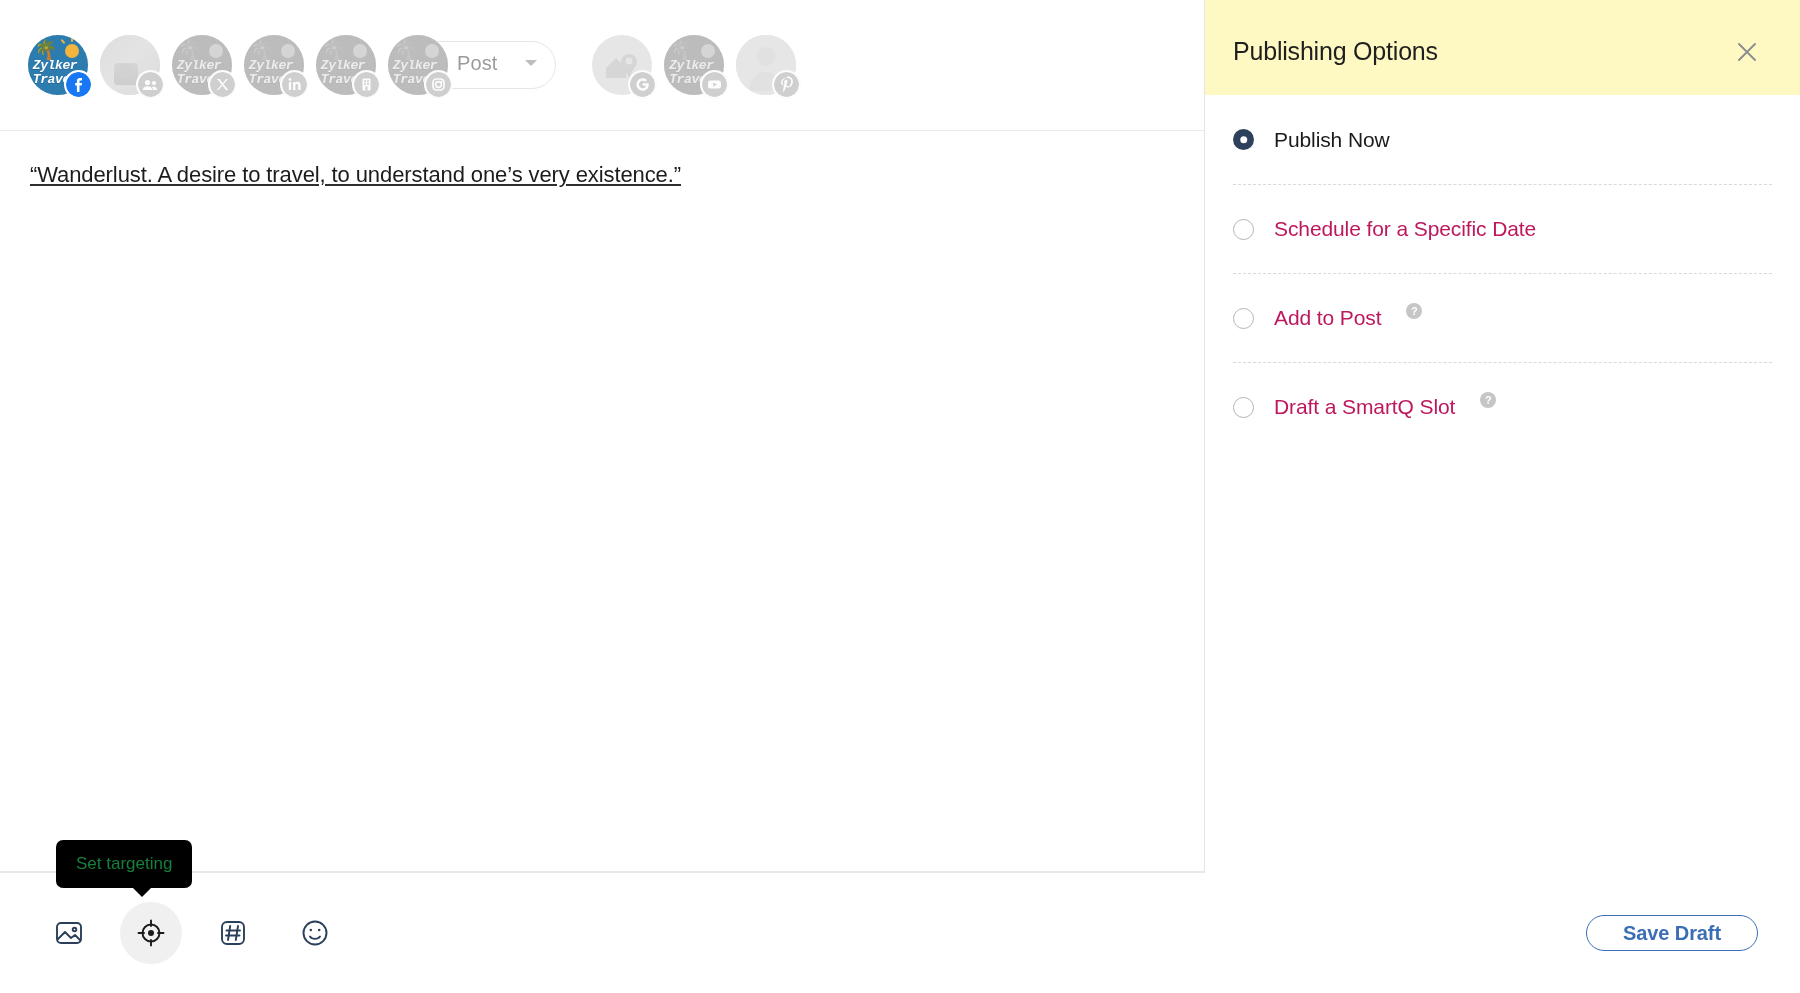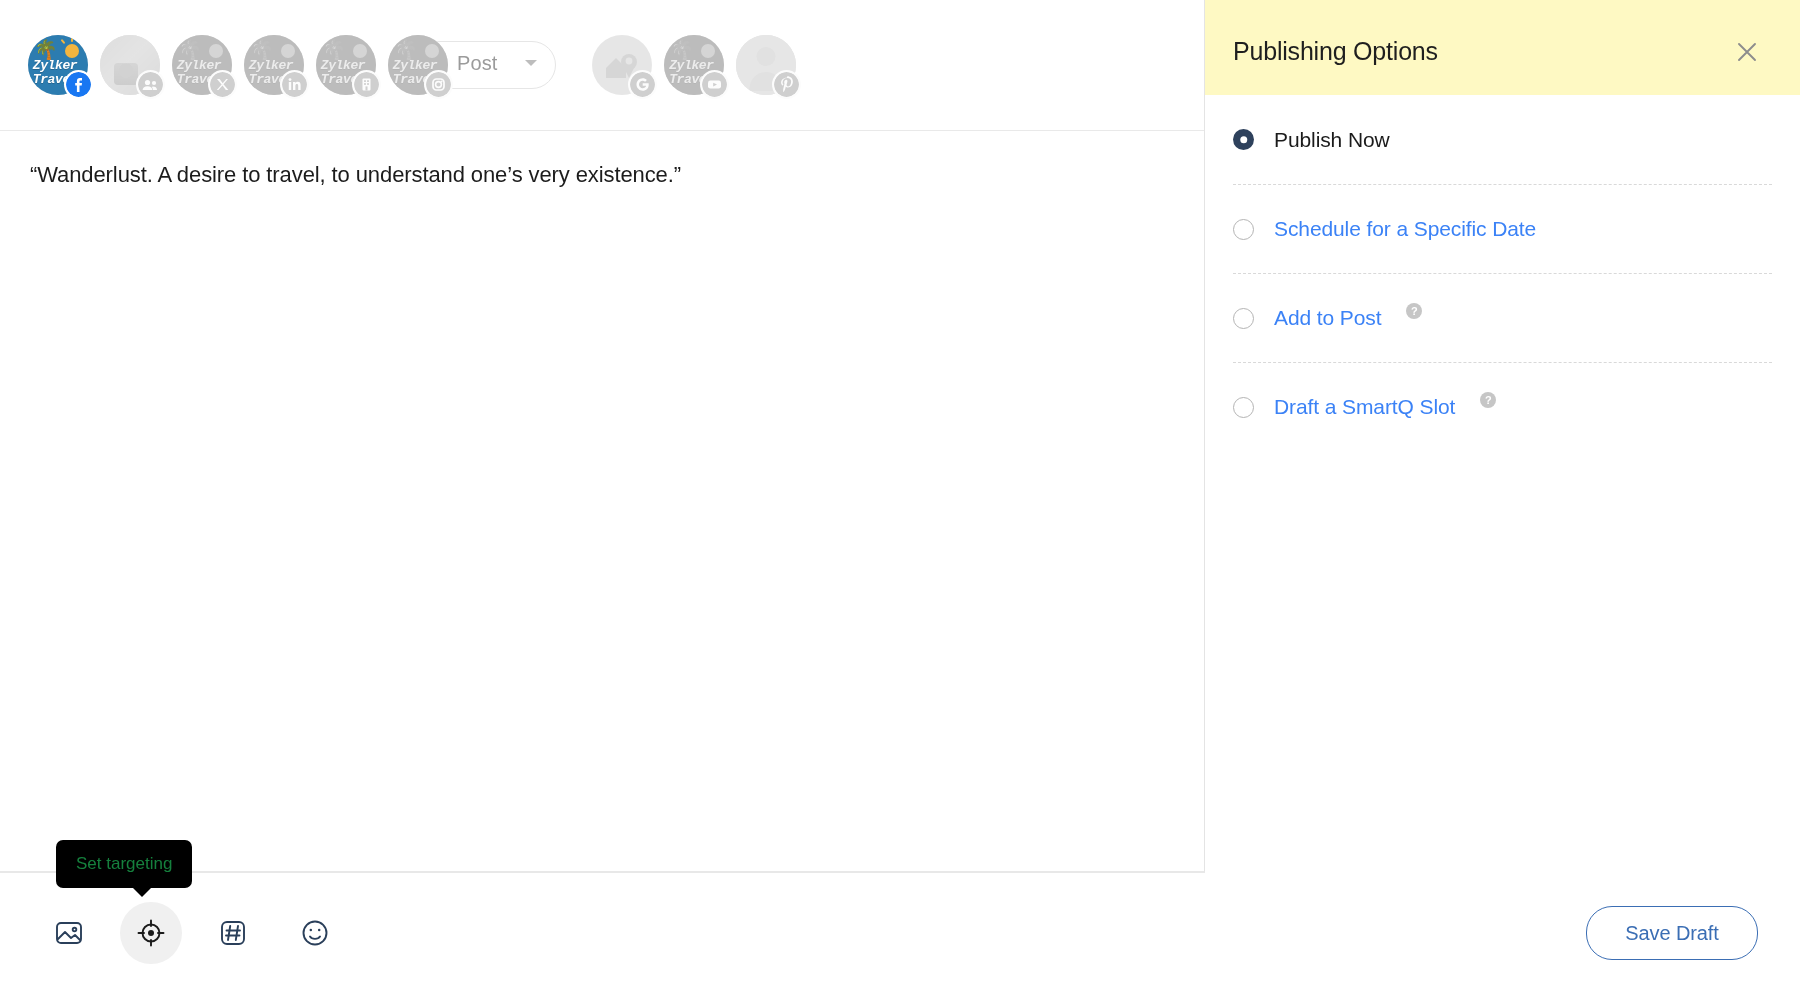--- a/index.html
+++ b/index.html
@@ -134,20 +134,21 @@
     width:0;height:0;
     border-left:6px solid transparent;
     border-right:6px solid transparent;
     border-top:6px solid #bdbdbd;
   }
 
   
   #editor {
     position:absolute; left:0; right:0; top:132px; bottom:0;
     padding:28px 30px;
+    text-decoration:underline;
   }
   #post-text {
     font-family:"Liberation Sans", sans-serif;
     font-size:22px; line-height:30px; color:#1c1c1c;
     letter-spacing:-.1px;
   }
 
   
   #toolbar {
     position:absolute; left:0; top:873px;
@@ -226,45 +227,46 @@
   .radio.on {
     border:none;
     background:#2e415c;
   }
   .radio.on::after{
     content:""; position:absolute; left:50%; top:50%;
     transform:translate(-50%,-50%);
     width:7.5px;height:7.5px;border-radius:50%;background:#fff;
   }
   .opt-label {
-    font-size:21px; color:#3b82f6; letter-spacing:-.1px;
+    font-size:21px; color:#be185d; letter-spacing:-.1px;
   }
   .opt.sel .opt-label { color:#1b1b1b; }
   .help {
     width:16px;height:16px;border-radius:50%;
     background:#c6c6c6; color:#fff;
     font-size:11px; font-weight:bold;
     display:flex;align-items:center;justify-content:center;
     margin-left:5px; margin-bottom:14px;
     cursor:pointer;
   }
 
   
   #footer {
     position:absolute; right:0; top:873px;
     width:595px; height:120px;
     background:#fff;
     display:flex; align-items:center; justify-content:flex-end;
     gap:19px; padding-right:42px;
   }
   .btn {
-    height:54px; border-radius:26px;
+    height:36px; border-radius:26px;
     display:flex;align-items:center;justify-content:center;
     font-size:20px; cursor:pointer;
     letter-spacing:-.1px;
+    font-weight:bold;
   }
   .btn.ghost {
     min-width:172px;
     border:1.4px solid #3b6eb4;
     color:#3b6eb4; background:#fff;
   }
   .btn.primary {
     min-width:164px;
     background:#3b6eb4; color:#fff;
     border:1.4px solid #3b6eb4;

